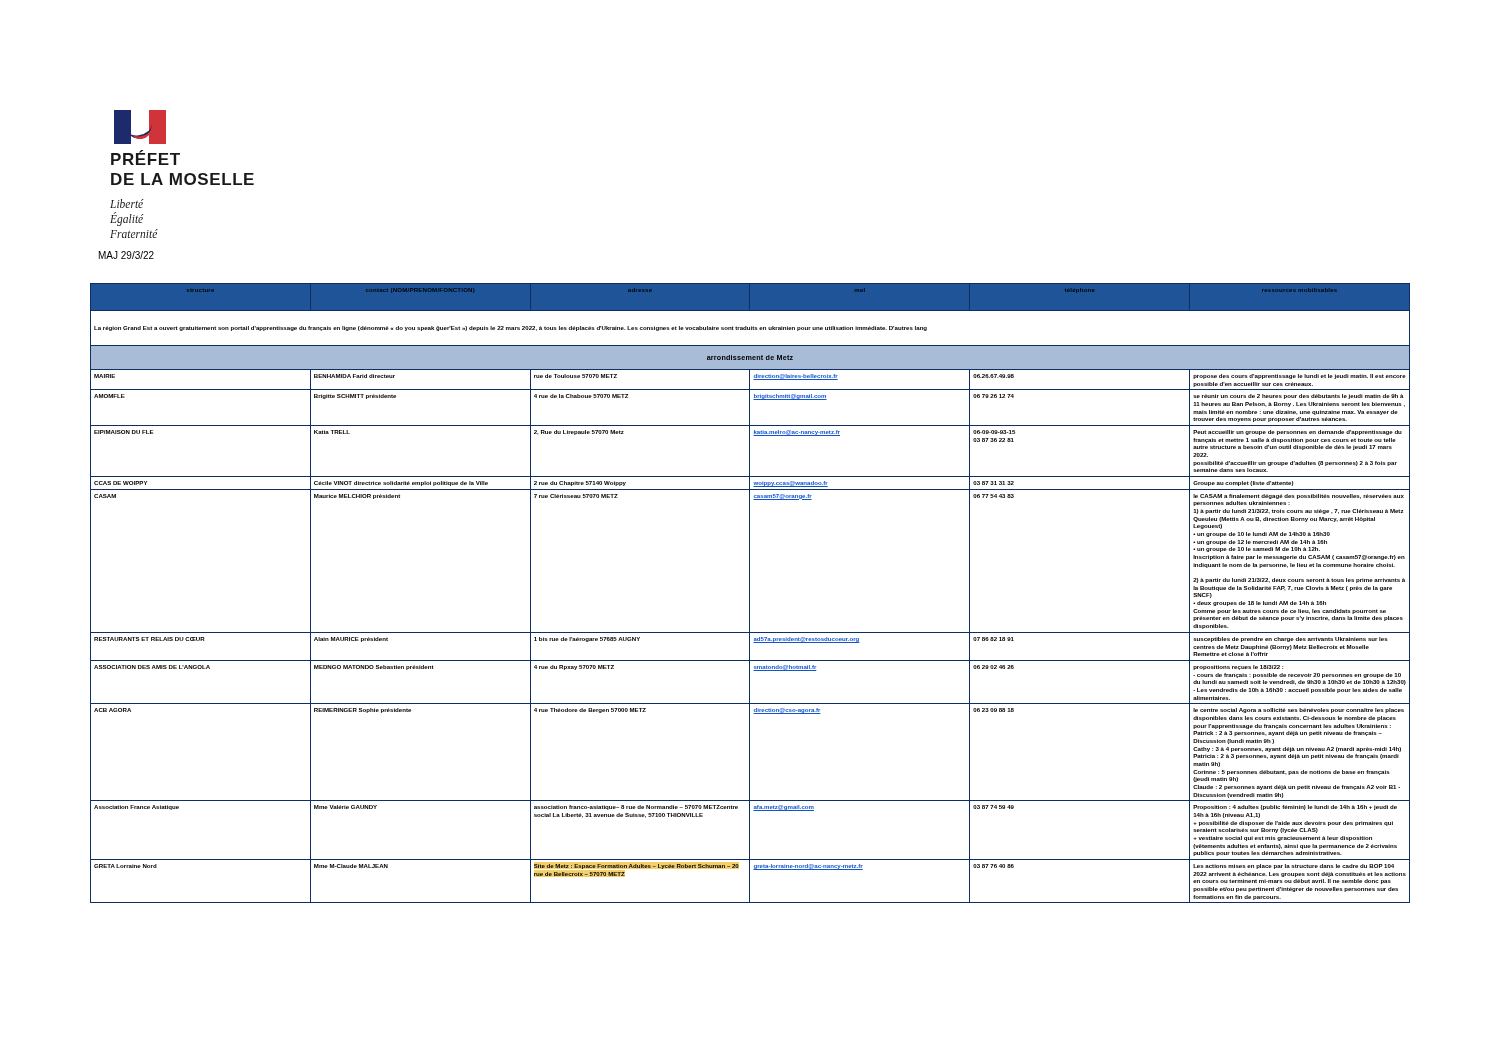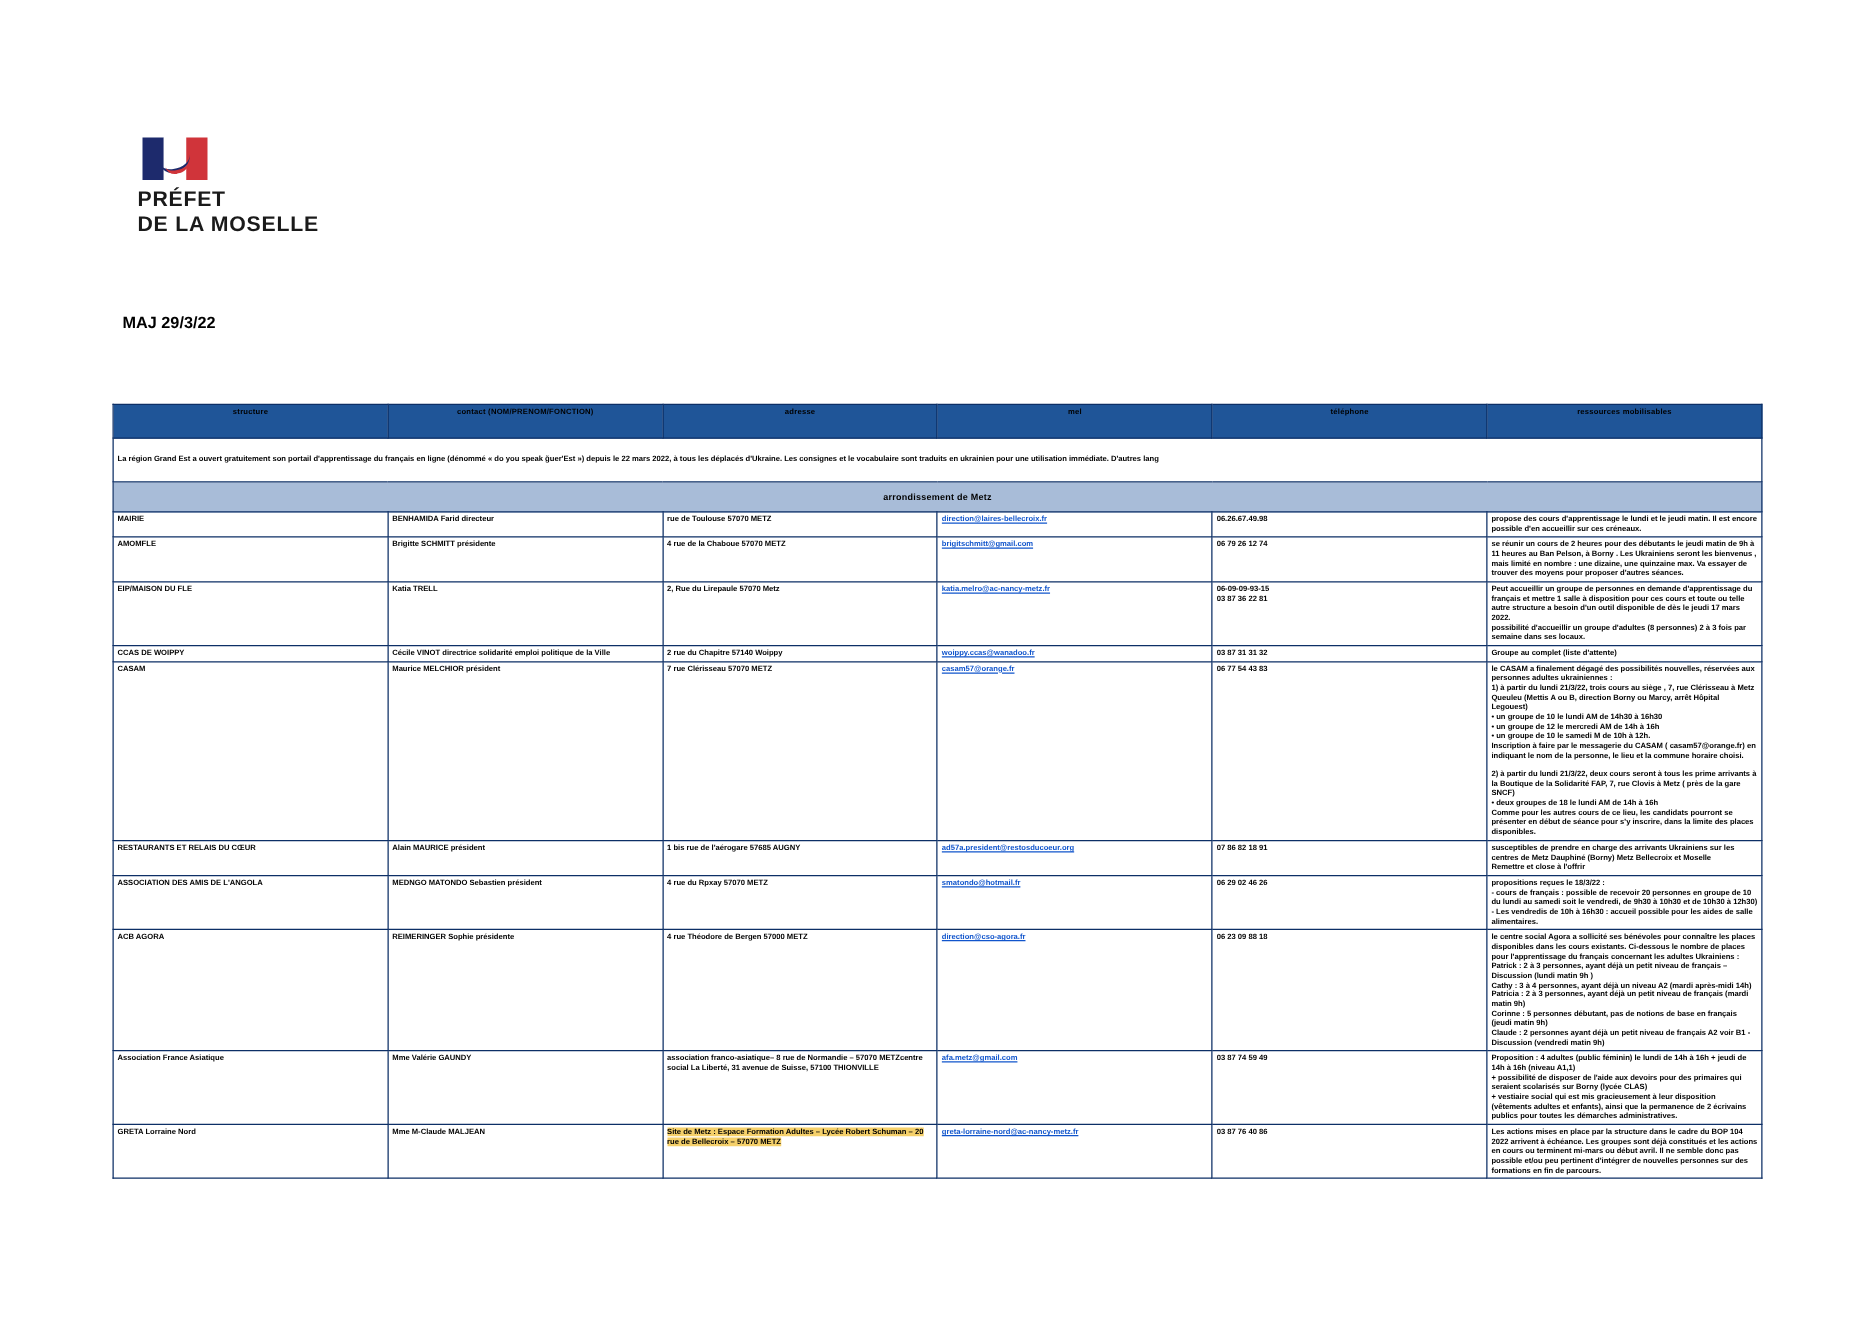--- a/index.html
+++ b/index.html
@@ -72,42 +72,41 @@
     font-family: "Liberation Serif", serif;
     font-style: italic;
     font-size: 11.5px;
     line-height: 1.32;
     color: #1a1a1a;
   }
   .maj {
     position: absolute;
     left: 98px;
     top: 250px;
-    font-size: 13px;
-    font-weight: bold;
+    font-size: 10px;
+    font-weight: normal;
     color: #000;
   }
   .doc-title {
     position: absolute;
     left: 90px;
     top: 259px;
     width: 1320px;
     text-align: center;
     font-size: 8.2px;
     font-weight: bold;
     color: #000;
     letter-spacing: 0.1px;
   }
   
   .tbl-wrap {
     position: absolute;
     left: 90px;
     top: 283px;
     width: 1308px;
-    margin-top: 40px;
   }
   table.main {
     border-collapse: collapse;
     width: 1320px;
     table-layout: fixed;
   }
   table.main td, table.main th {
     border: 1px solid #0d2f66;
     vertical-align: top;
     padding: 2px 3px;
@@ -168,20 +167,23 @@
   <div class="logo-block">
     <div class="flag">
       <div class="band b1"></div>
       <div class="band b2"></div>
       <div class="band b3"></div>
       <div class="swoosh"></div>
       <div class="swoosh2"></div>
     </div>
     <div class="prefet-title cellwrap">PRÉFET
 DE LA MOSELLE</div>
+    <div class="devise cellwrap">Liberté
+Égalité
+Fraternité</div>
   </div>
 
   <div class="maj">MAJ 29/3/22</div>
 
   <div class="tbl-wrap">
     <table class="main">
       <thead>
         <tr>
           <th class="c-struct">structure</th>
           <th class="c-contact">contact (NOM/PRENOM/FONCTION)</th>

